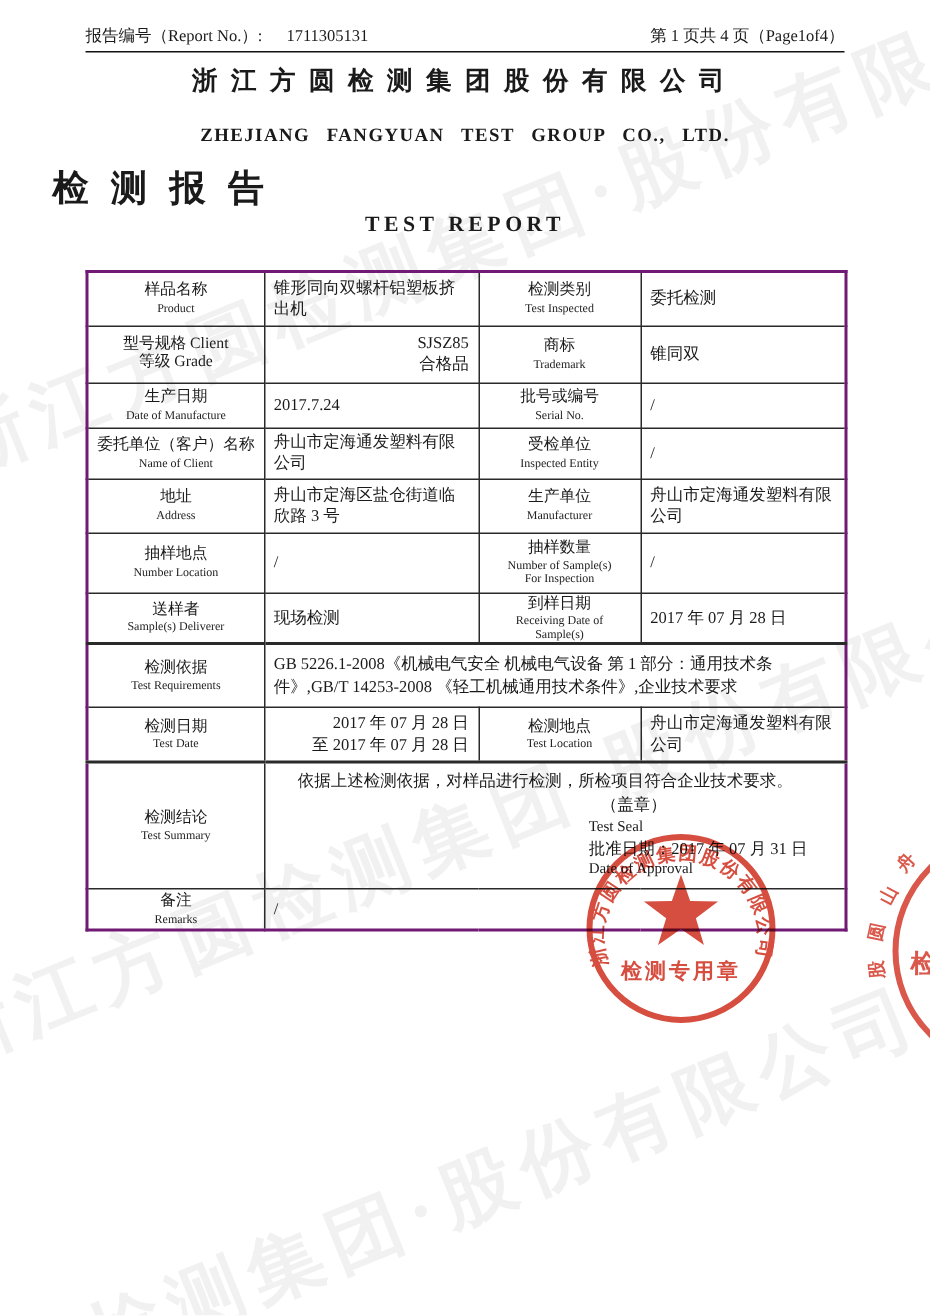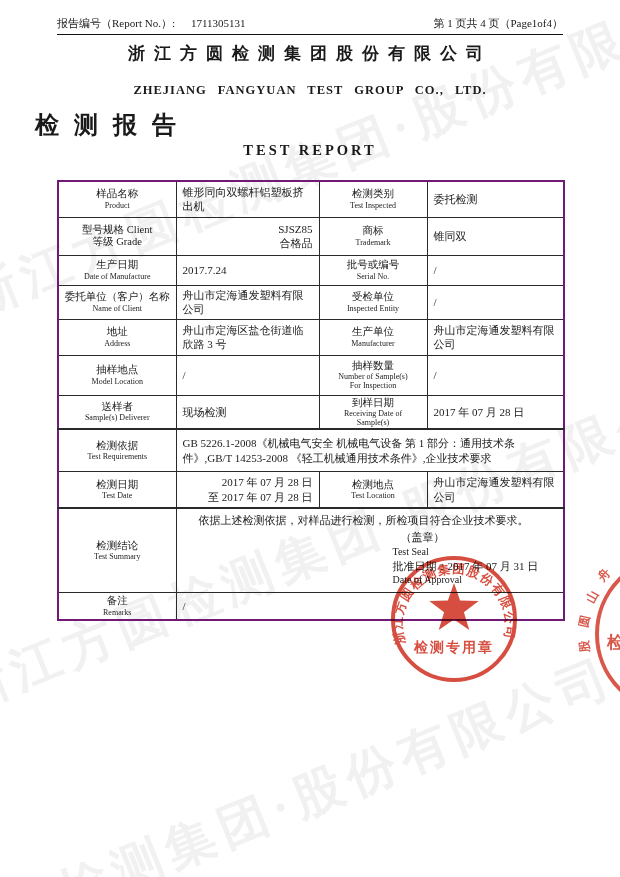--- a/index.html
+++ b/index.html
@@ -110,21 +110,21 @@
 
     <tr style="height:36px">
       <td class="lab"><span>地址</span><span class="en">Address</span></td>
       <td class="val">舟山市定海区盐仓街道临欣路 3 号</td>
       <td class="lab"><span>生产单位</span><span class="en">Manufacturer</span></td>
       <td class="val">舟山市定海通发塑料有限公司</td>
     </tr>
 
 
     <tr style="height:40px">
-      <td class="lab"><span>抽样地点</span><span class="en">Model Location</span></td>
+      <td class="lab"><span>抽样地点</span><span class="en">Number Location</span></td>
       <td class="val">/</td>
       <td class="lab"><span>抽样数量</span><span class="en">Number of Sample(s)</span><span class="en">For Inspection</span></td>
       <td class="val">/</td>
     </tr>
 
 
     <tr style="height:29px" class="thick">
       <td class="lab"><span>送样者</span><span class="en">Sample(s) Deliverer</span></td>
       <td class="val">现场检测</td>
       <td class="lab"><span>到样日期</span><span class="en">Receiving Date of</span><span class="en">Sample(s)</span></td>

